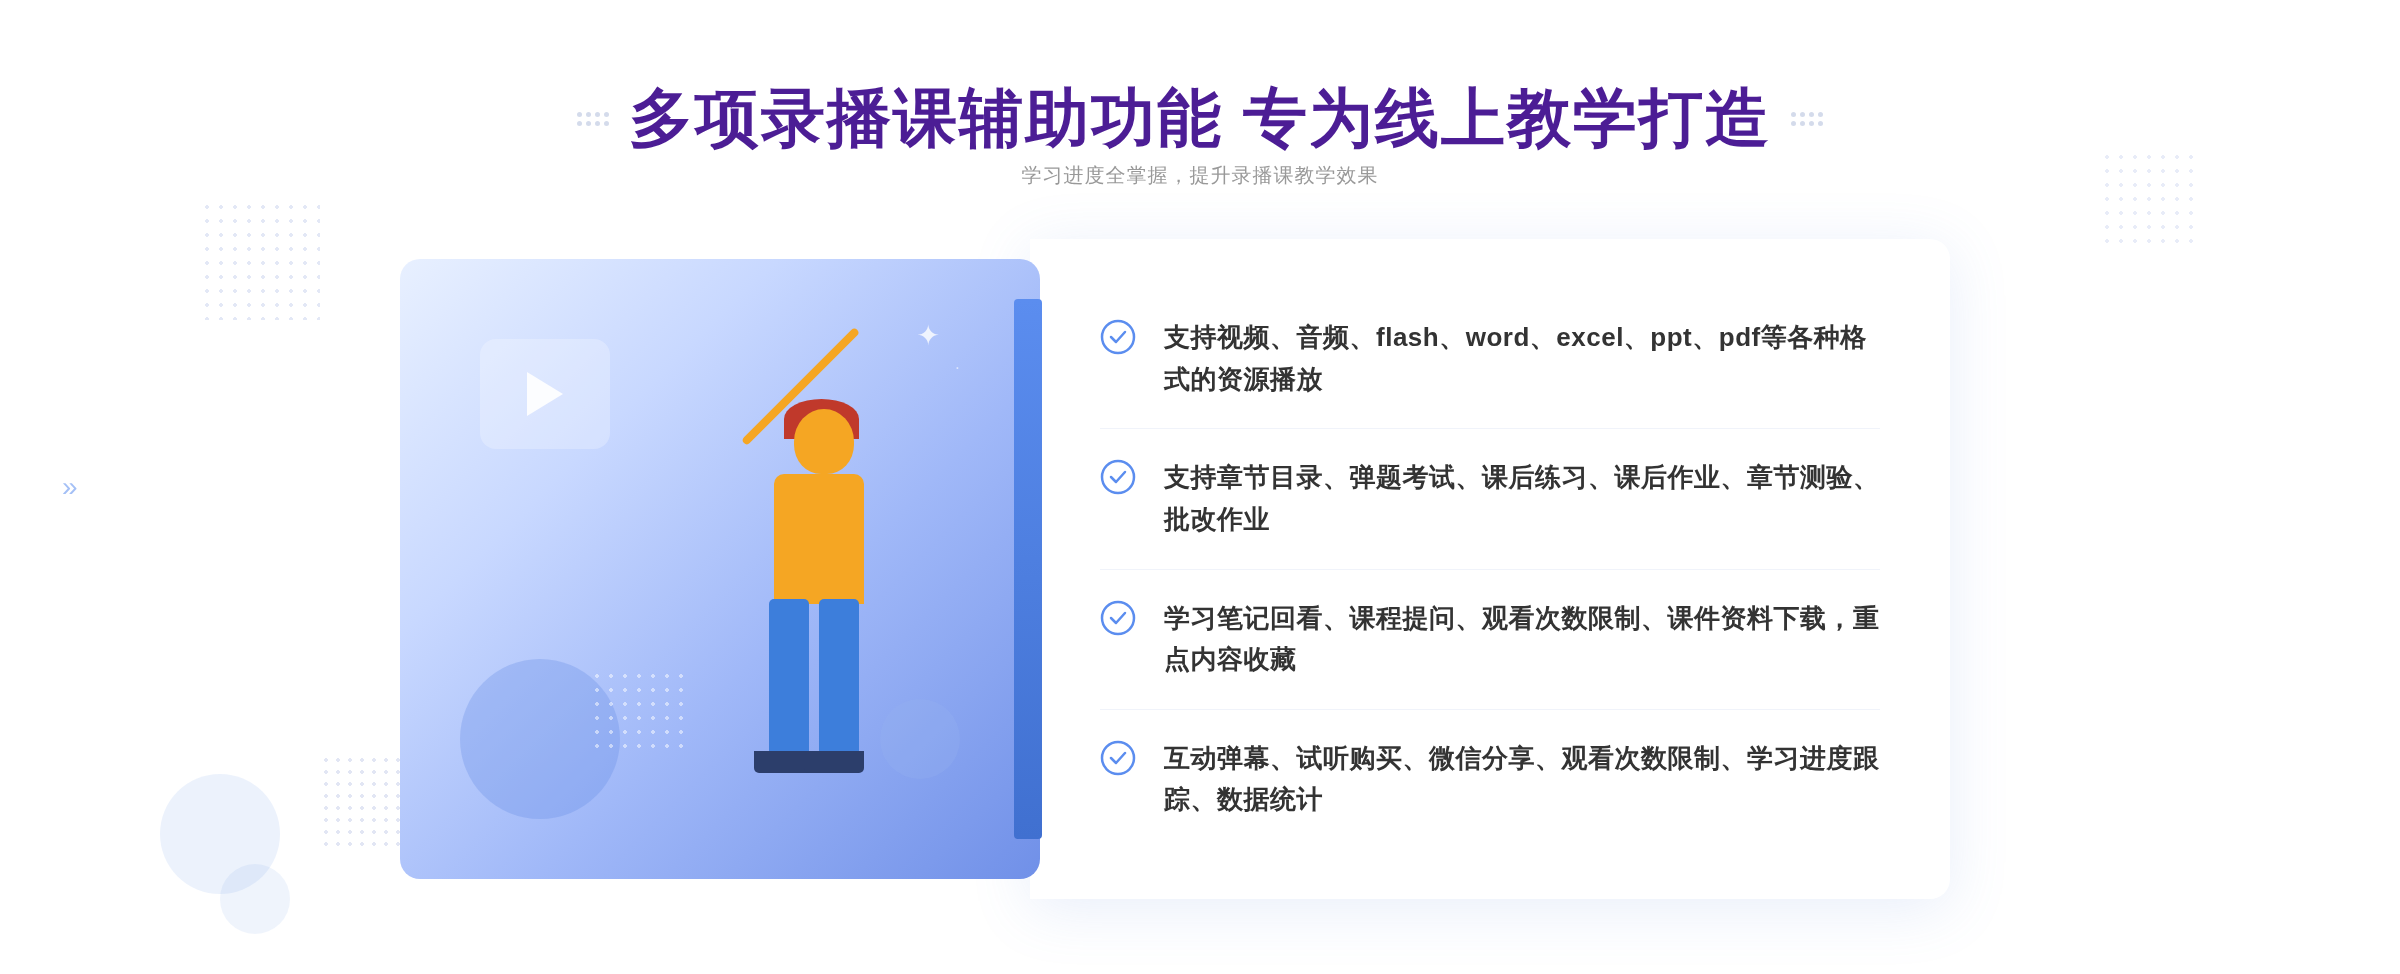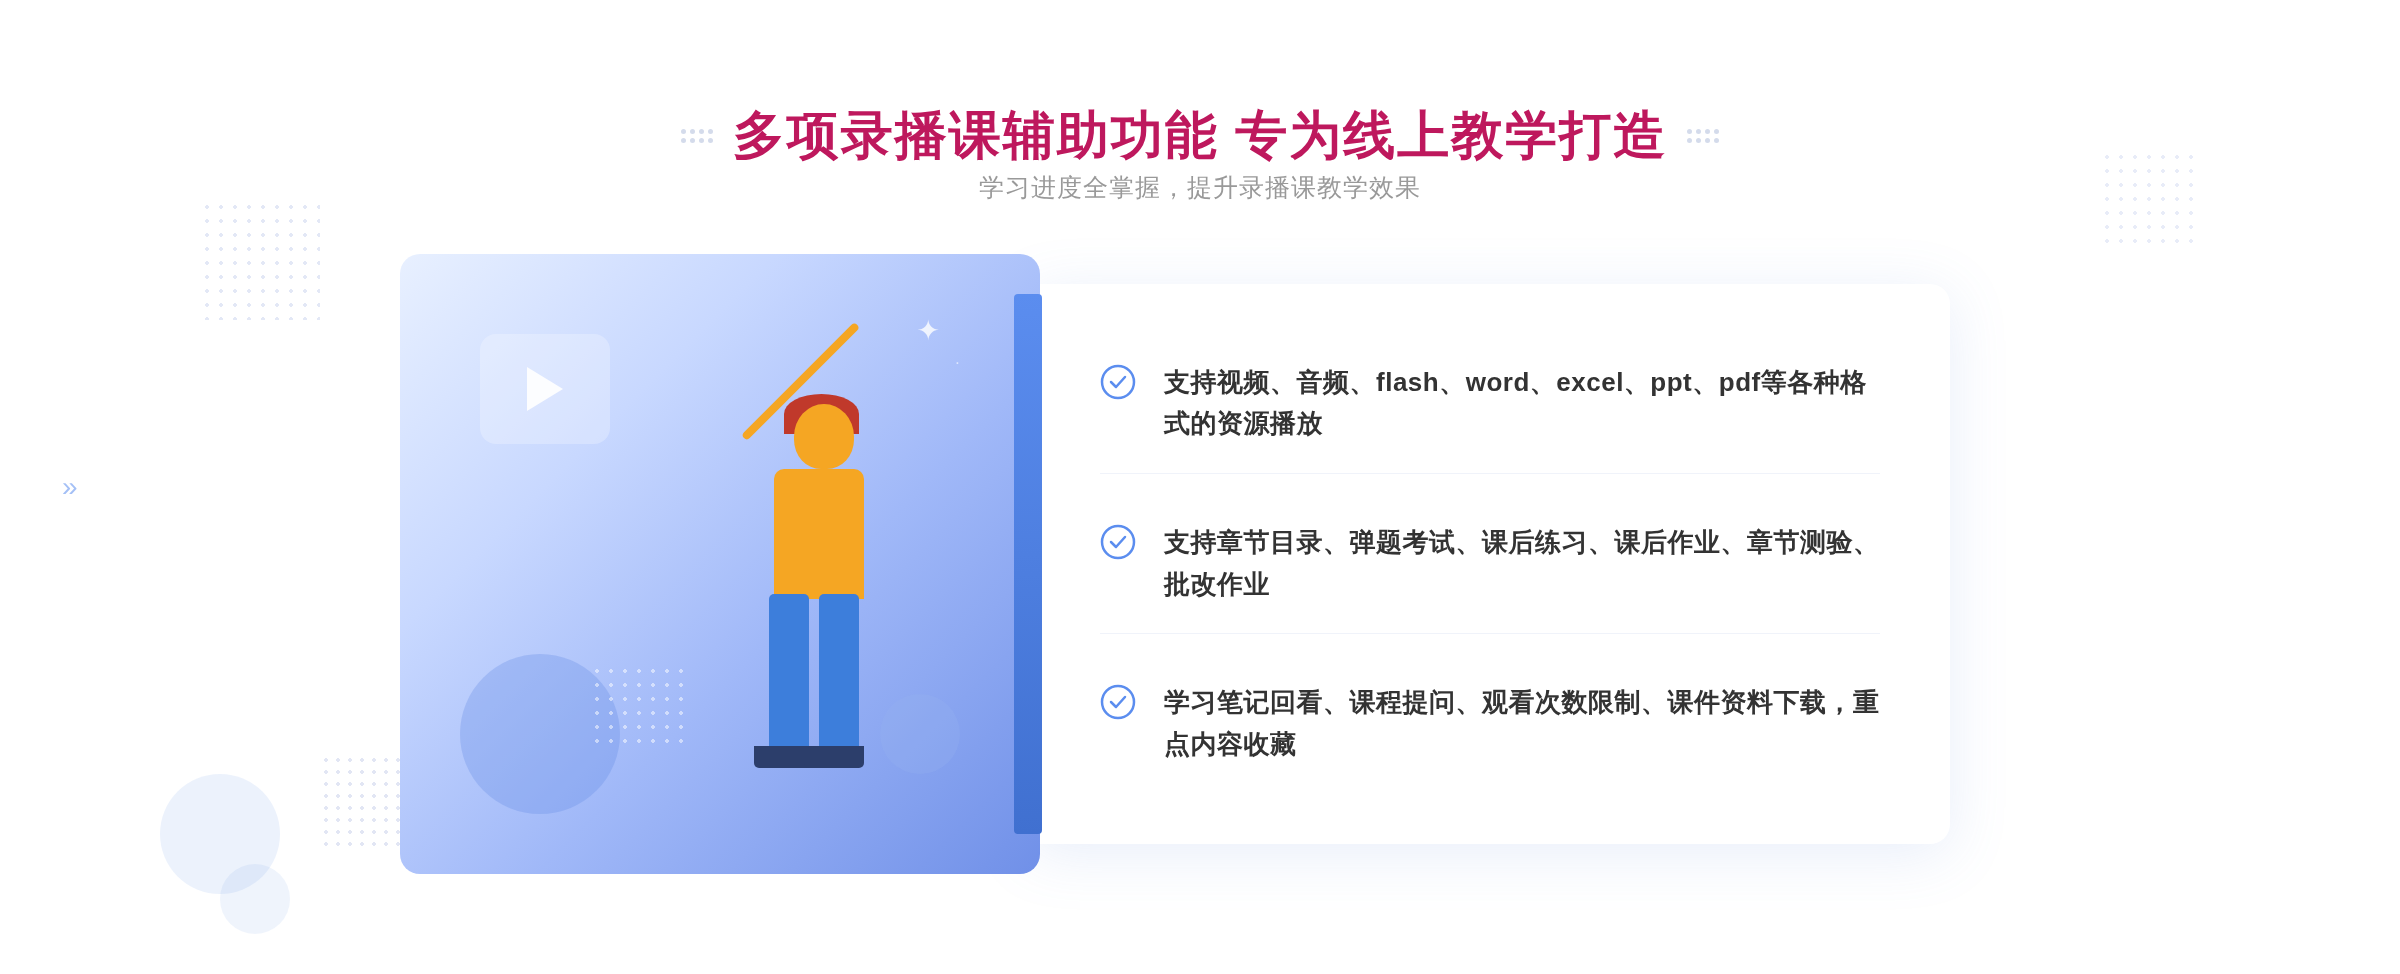--- a/index.html
+++ b/index.html
@@ -91,28 +91,28 @@
     }
 
     .title-dot {
       width: 5px;
       height: 5px;
       background: #aab8d8;
       border-radius: 50%;
     }
 
     .main-title {
-      font-size: 52px;
+      font-size: 64px;
       font-weight: 700;
-      color: #be185d;
+      color: #4c1d95;
       letter-spacing: 2px;
     }
 
     .sub-title {
-      font-size: 25px;
+      font-size: 20px;
       color: #999999;
       font-weight: 400;
       letter-spacing: 1px;
     }
 
     
     .content-area {
       display: flex;
       align-items: center;
       gap: 0;
@@ -515,17 +515,26 @@
       <div class="feature-item">
         <div class="check-circle">
           <svg viewBox="0 0 36 36" fill="none" xmlns="http://www.w3.org/2000/svg">
             <circle cx="18" cy="18" r="16" stroke="#5b8def" stroke-width="2.5" fill="none"></circle>
             <polyline points="11,18 16,23 25,13" stroke="#5b8def" stroke-width="2.5" stroke-linecap="round" stroke-linejoin="round" fill="none"></polyline>
           </svg>
         </div>
         <span class="feature-text">学习笔记回看、课程提问、观看次数限制、课件资料下载，重点内容收藏</span>
       </div>
 
+      <div class="feature-item">
+        <div class="check-circle">
+          <svg viewBox="0 0 36 36" fill="none" xmlns="http://www.w3.org/2000/svg">
+            <circle cx="18" cy="18" r="16" stroke="#5b8def" stroke-width="2.5" fill="none"></circle>
+            <polyline points="11,18 16,23 25,13" stroke="#5b8def" stroke-width="2.5" stroke-linecap="round" stroke-linejoin="round" fill="none"></polyline>
+          </svg>
+        </div>
+        <span class="feature-text">互动弹幕、试听购买、微信分享、观看次数限制、学习进度跟踪、数据统计</span>
+      </div>
 
     </div>
   </div>
 
 </div>
 
 </body></html>

